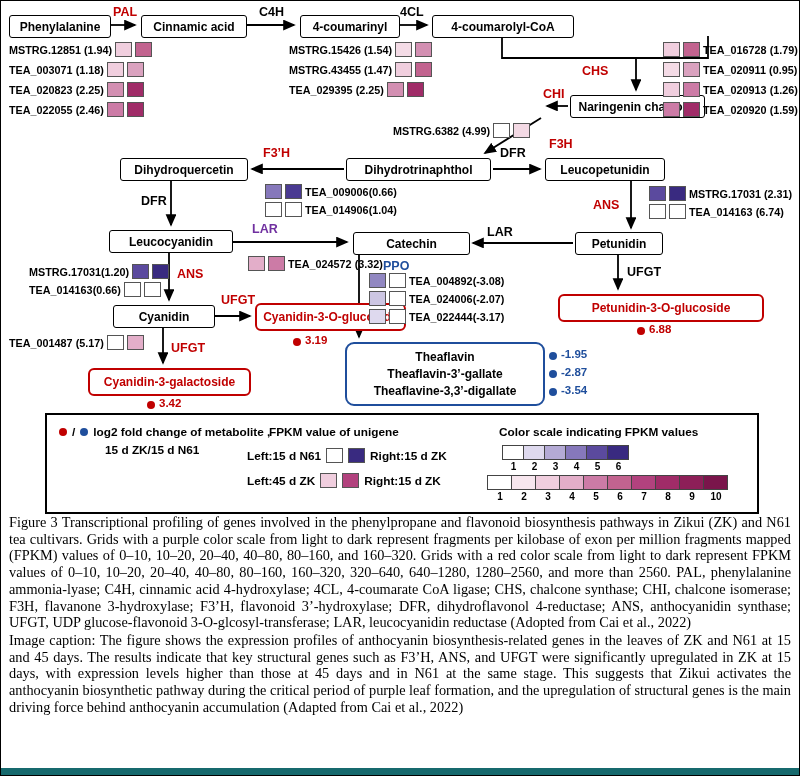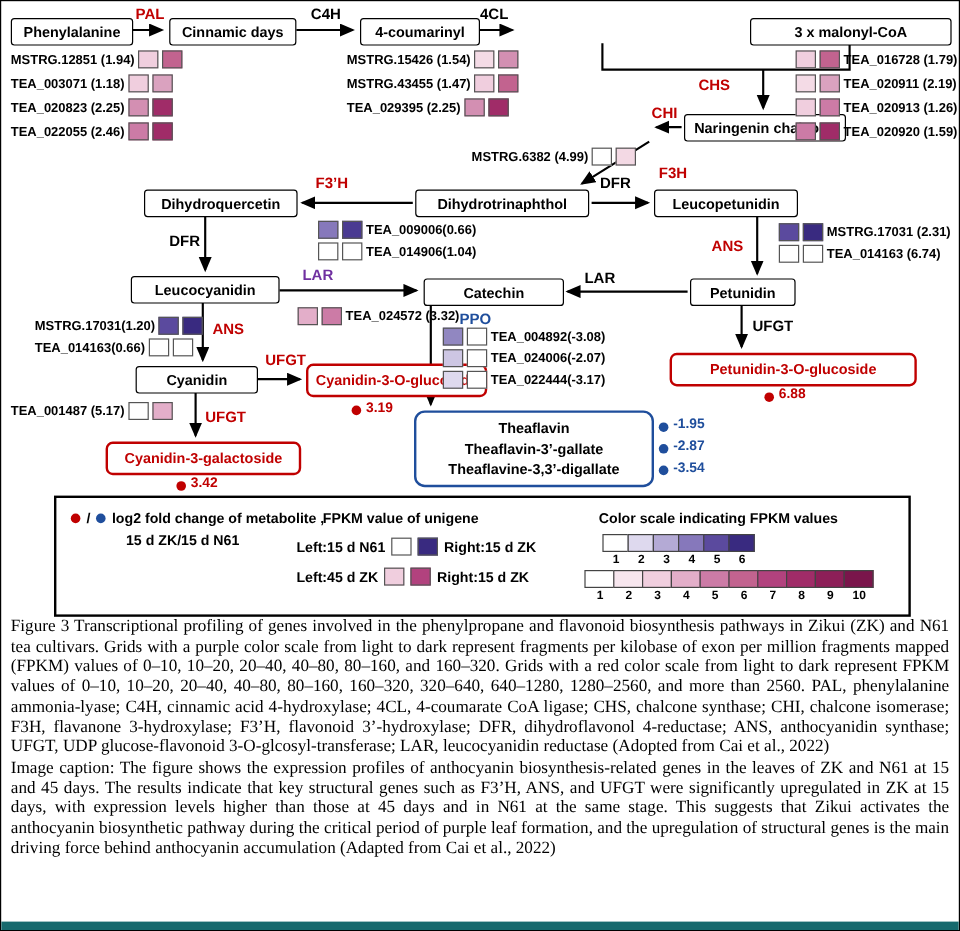--- a/index.html
+++ b/index.html
@@ -64,23 +64,23 @@
         <line x1="572" y1="242" x2="472" y2="242" marker-end="url(#ah)"></line>
         <line x1="168" y1="251" x2="168" y2="299" marker-end="url(#ah)"></line>
         <line x1="214" y1="315" x2="249" y2="315" marker-end="url(#ah)"></line>
         <line x1="162" y1="326" x2="162" y2="362" marker-end="url(#ah)"></line>
         <line x1="358" y1="253" x2="358" y2="336" marker-end="url(#ah)"></line>
         <line x1="617" y1="253" x2="617" y2="288" marker-end="url(#ah)"></line>
       </g>
     </svg>
 
     <div class="node" style="left:8px;top:14px;width:100px;height:21px">Phenylalanine</div>
-    <div class="node" style="left:140px;top:14px;width:104px;height:21px">Cinnamic days</div>
+    <div class="node" style="left:140px;top:14px;width:104px;height:21px">Cinnamic acid</div>
     <div class="node" style="left:299px;top:14px;width:98px;height:21px">4-coumarinyl</div>
-    <div class="node" style="left:624px;top:14px;width:166px;height:21px">3 x malonyl-CoA</div>
+    <div class="node" style="left:431px;top:14px;width:140px;height:21px">4-coumarolyl-CoA</div>
     <div class="node" style="left:569px;top:94px;width:133px;height:21px">Naringenin chalcone</div>
     <div class="node" style="left:119px;top:157px;width:126px;height:21px">Dihydroquercetin</div>
     <div class="node" style="left:345px;top:157px;width:143px;height:21px">Dihydrotrinaphthol</div>
     <div class="node" style="left:108px;top:229px;width:122px;height:21px">Leucocyanidin</div>
     <div class="node" style="left:544px;top:157px;width:118px;height:21px">Leucopetunidin</div>
     <div class="node" style="left:352px;top:231px;width:115px;height:21px">Catechin</div>
     <div class="node" style="left:574px;top:231px;width:86px;height:21px">Petunidin</div>
     <div class="node" style="left:112px;top:304px;width:100px;height:21px">Cyanidin</div>
     <div class="node node-red" style="left:254px;top:302px;width:147px;height:24px">Cyanidin-3-O-glucoside</div>
     <div class="node node-red" style="left:557px;top:293px;width:202px;height:24px">Petunidin-3-O-glucoside</div>
@@ -148,21 +148,21 @@
     </div>
 
     <div class="grow" style="left:662px;top:41px">
       <span class="cell" style="background-color: rgb(240, 206, 222);"></span>
       <span class="cell" style="background-color: rgb(194, 99, 143);"></span>
       <span>TEA_016728 (1.79)</span>
     </div>
     <div class="grow" style="left:662px;top:61px">
       <span class="cell" style="background-color: rgb(244, 219, 230);"></span>
       <span class="cell" style="background-color: rgb(218, 162, 191);"></span>
-      <span>TEA_020911 (2.19)</span>
+      <span>TEA_020911 (0.95)</span>
     </div>
     <div class="grow" style="left:662px;top:81px">
       <span class="cell" style="background-color: rgb(240, 206, 222);"></span>
       <span class="cell" style="background-color: rgb(204, 123, 166);"></span>
       <span>TEA_020913 (1.26)</span>
     </div>
     <div class="grow" style="left:662px;top:101px">
       <span class="cell" style="background-color: rgb(204, 123, 166);"></span>
       <span class="cell" style="background-color: rgb(160, 44, 104);"></span>
       <span>TEA_020920 (1.59)</span>

